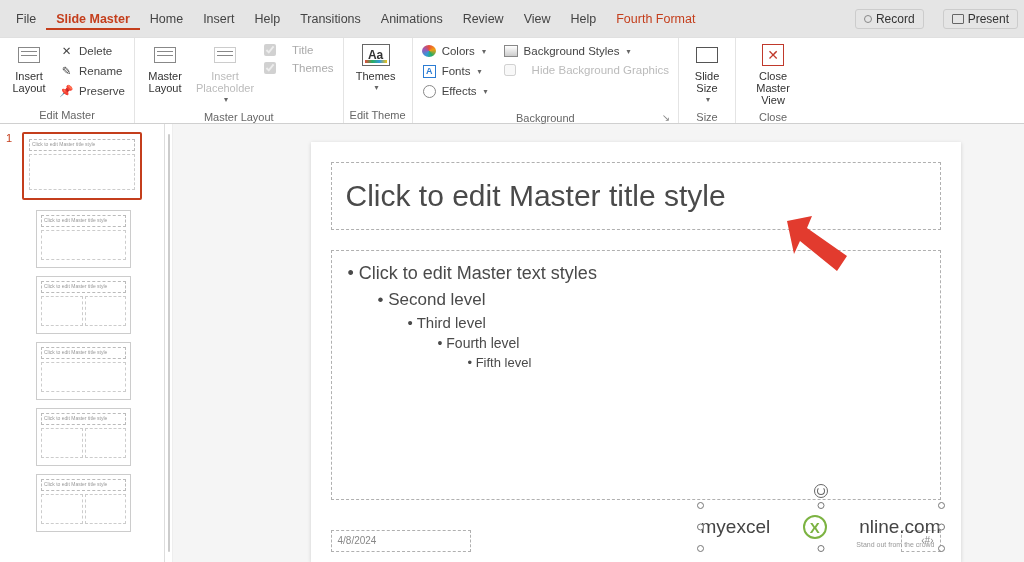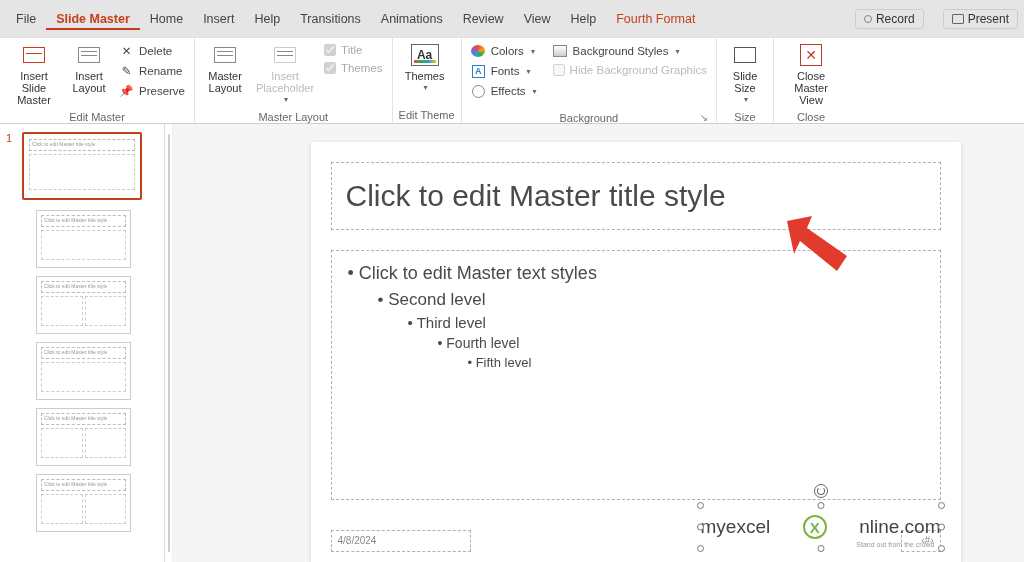--- a/index.html
+++ b/index.html
@@ -19,21 +19,21 @@
 
 .ribbon { display: flex; height: 86px; border-bottom: 1px solid #d0d0d0; background: #fff; }
 .group { display: flex; flex-direction: column; border-right: 1px solid #e4e4e4; padding: 2px 6px 0 6px; }
 .group-body { display: flex; align-items: flex-start; gap: 4px; flex: 1; }
 .group-label { text-align: center; font-size: 11px; color: #666; padding: 2px 0; }
 .bigbtn { display: flex; flex-direction: column; align-items: center; justify-content: flex-start; width: 56px; padding: 3px 2px; text-align: center; font-size: 11px; line-height: 12px; color: #333; }
 .bigbtn .icn { width: 28px; height: 24px; margin-bottom: 3px; display: flex; align-items: center; justify-content: center; }
 .smallstack { display: flex; flex-direction: column; gap: 2px; padding-top: 2px; }
 .smallbtn { display: flex; align-items: center; gap: 5px; font-size: 11.5px; color: #444; padding: 2px 3px; }
 .smallbtn .mi { width: 15px; height: 14px; display:flex; align-items:center; justify-content:center; }
-.chk { display: flex; align-items: flex-start; gap: 5px; font-size: 11.5px; color: #aaa; padding: 2px 3px; }
+.chk { display: flex; align-items: flex-start; gap: 16px; font-size: 11.5px; color: #aaa; padding: 2px 3px; }
 .chk input { width: 12px; height: 12px; }
 .group .launcher { font-size: 10px; color: #888; text-align: right; padding-right: 2px; margin-top: -14px; }
 
 
 .sm-rect { width: 22px; height: 16px; border: 1.5px solid #c43e1c; background: #fff; position: relative; }
 .sm-rect::after { content:""; position:absolute; left:2px; right:2px; top:5px; height:1px; background:#c43e1c; }
 .layout-icn { width: 22px; height: 16px; border: 1px solid #888; background: #fff; position: relative; }
 .layout-icn::after { content:""; position:absolute; left:2px; right:2px; top:3px; height:1px; background:#888; box-shadow:0 4px 0 #888; }
 
 .themes-icn { width:48px; height:22px; border:1px solid #666; position:relative; display:flex; align-items:center; justify-content:center; font-size:12px; font-weight:bold; color:#333; }
@@ -124,26 +124,20 @@
     <div class="topright-btn">
         <span class="mon"></span>
         <span>Present</span>
       </div>
   </div>
 
   <div class="ribbon">
 
     <div class="group">
       <div class="group-body">
-        <div class="bigbtn">
-          <div class="icn">
-              <div class="sm-rect"></div>
-            </div>
-          <span>Insert Slide Master</span>
-        </div>
         <div class="bigbtn" style="width:46px">
           <div class="icn">
               <div class="layout-icn"></div>
             </div>
           <span>Insert Layout</span>
         </div>
         <div class="smallstack">
           <div class="smallbtn">
               <span class="mi">✕</span>
               <span>Delete</span>

